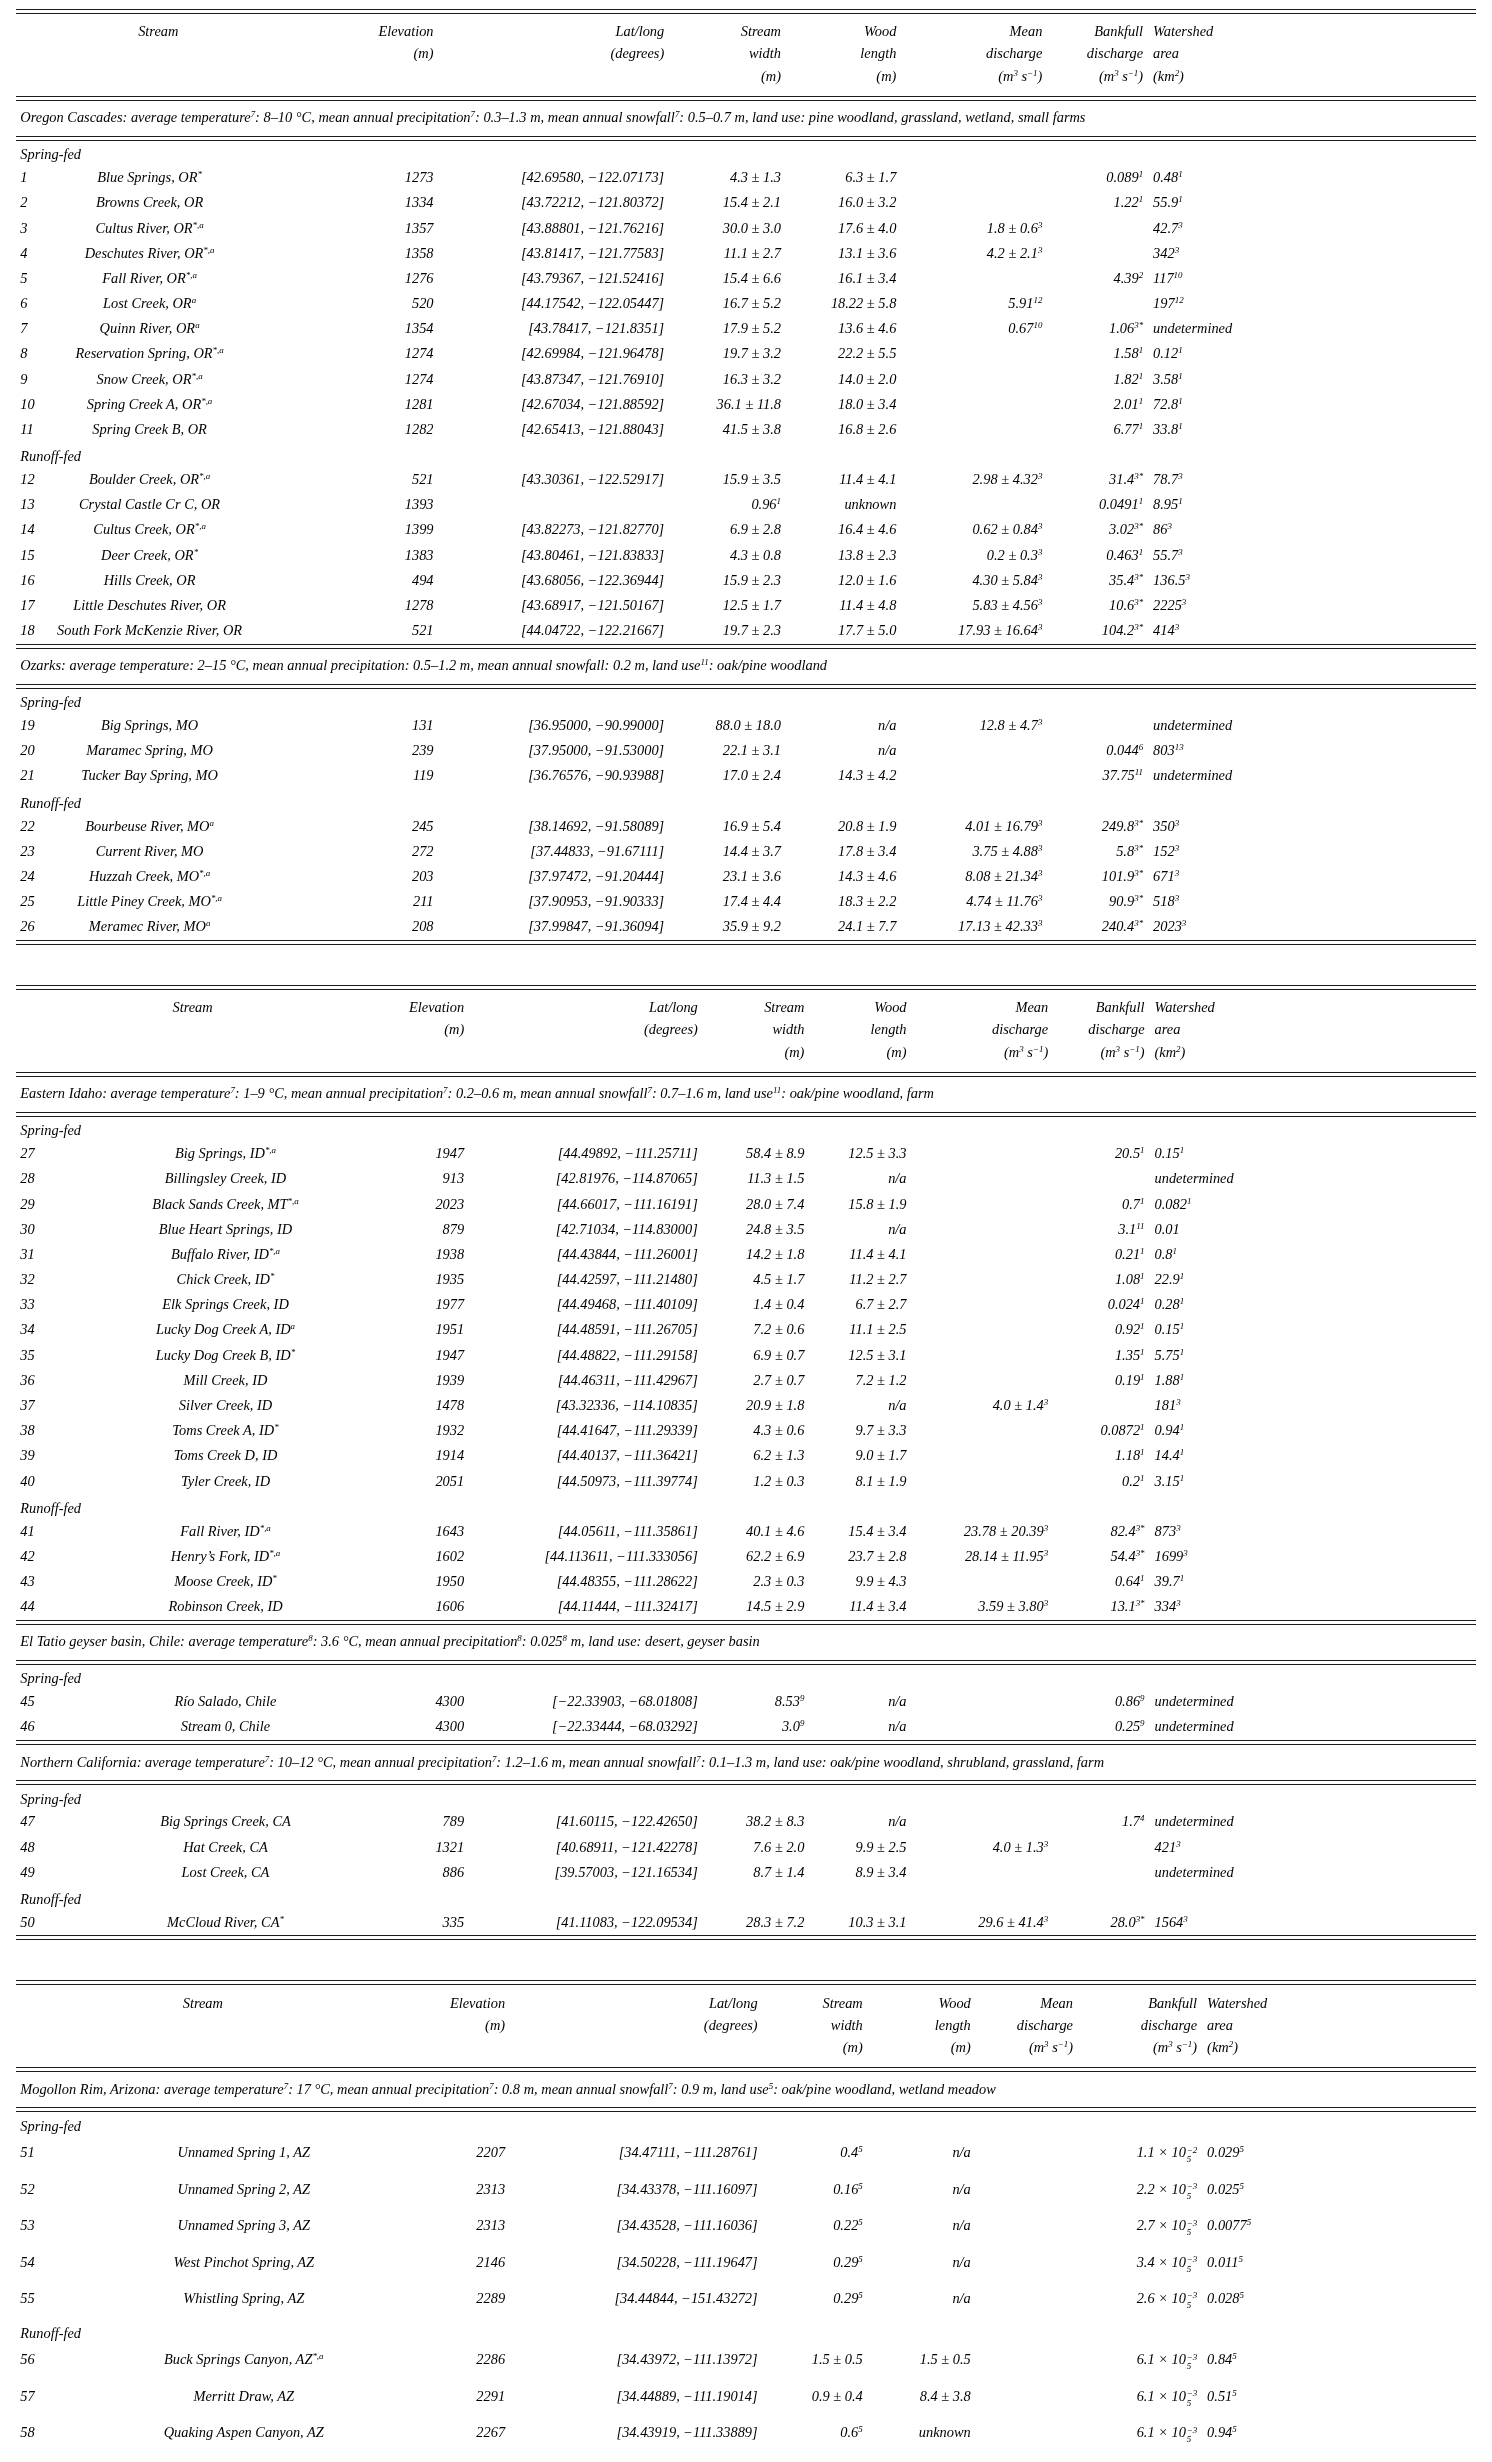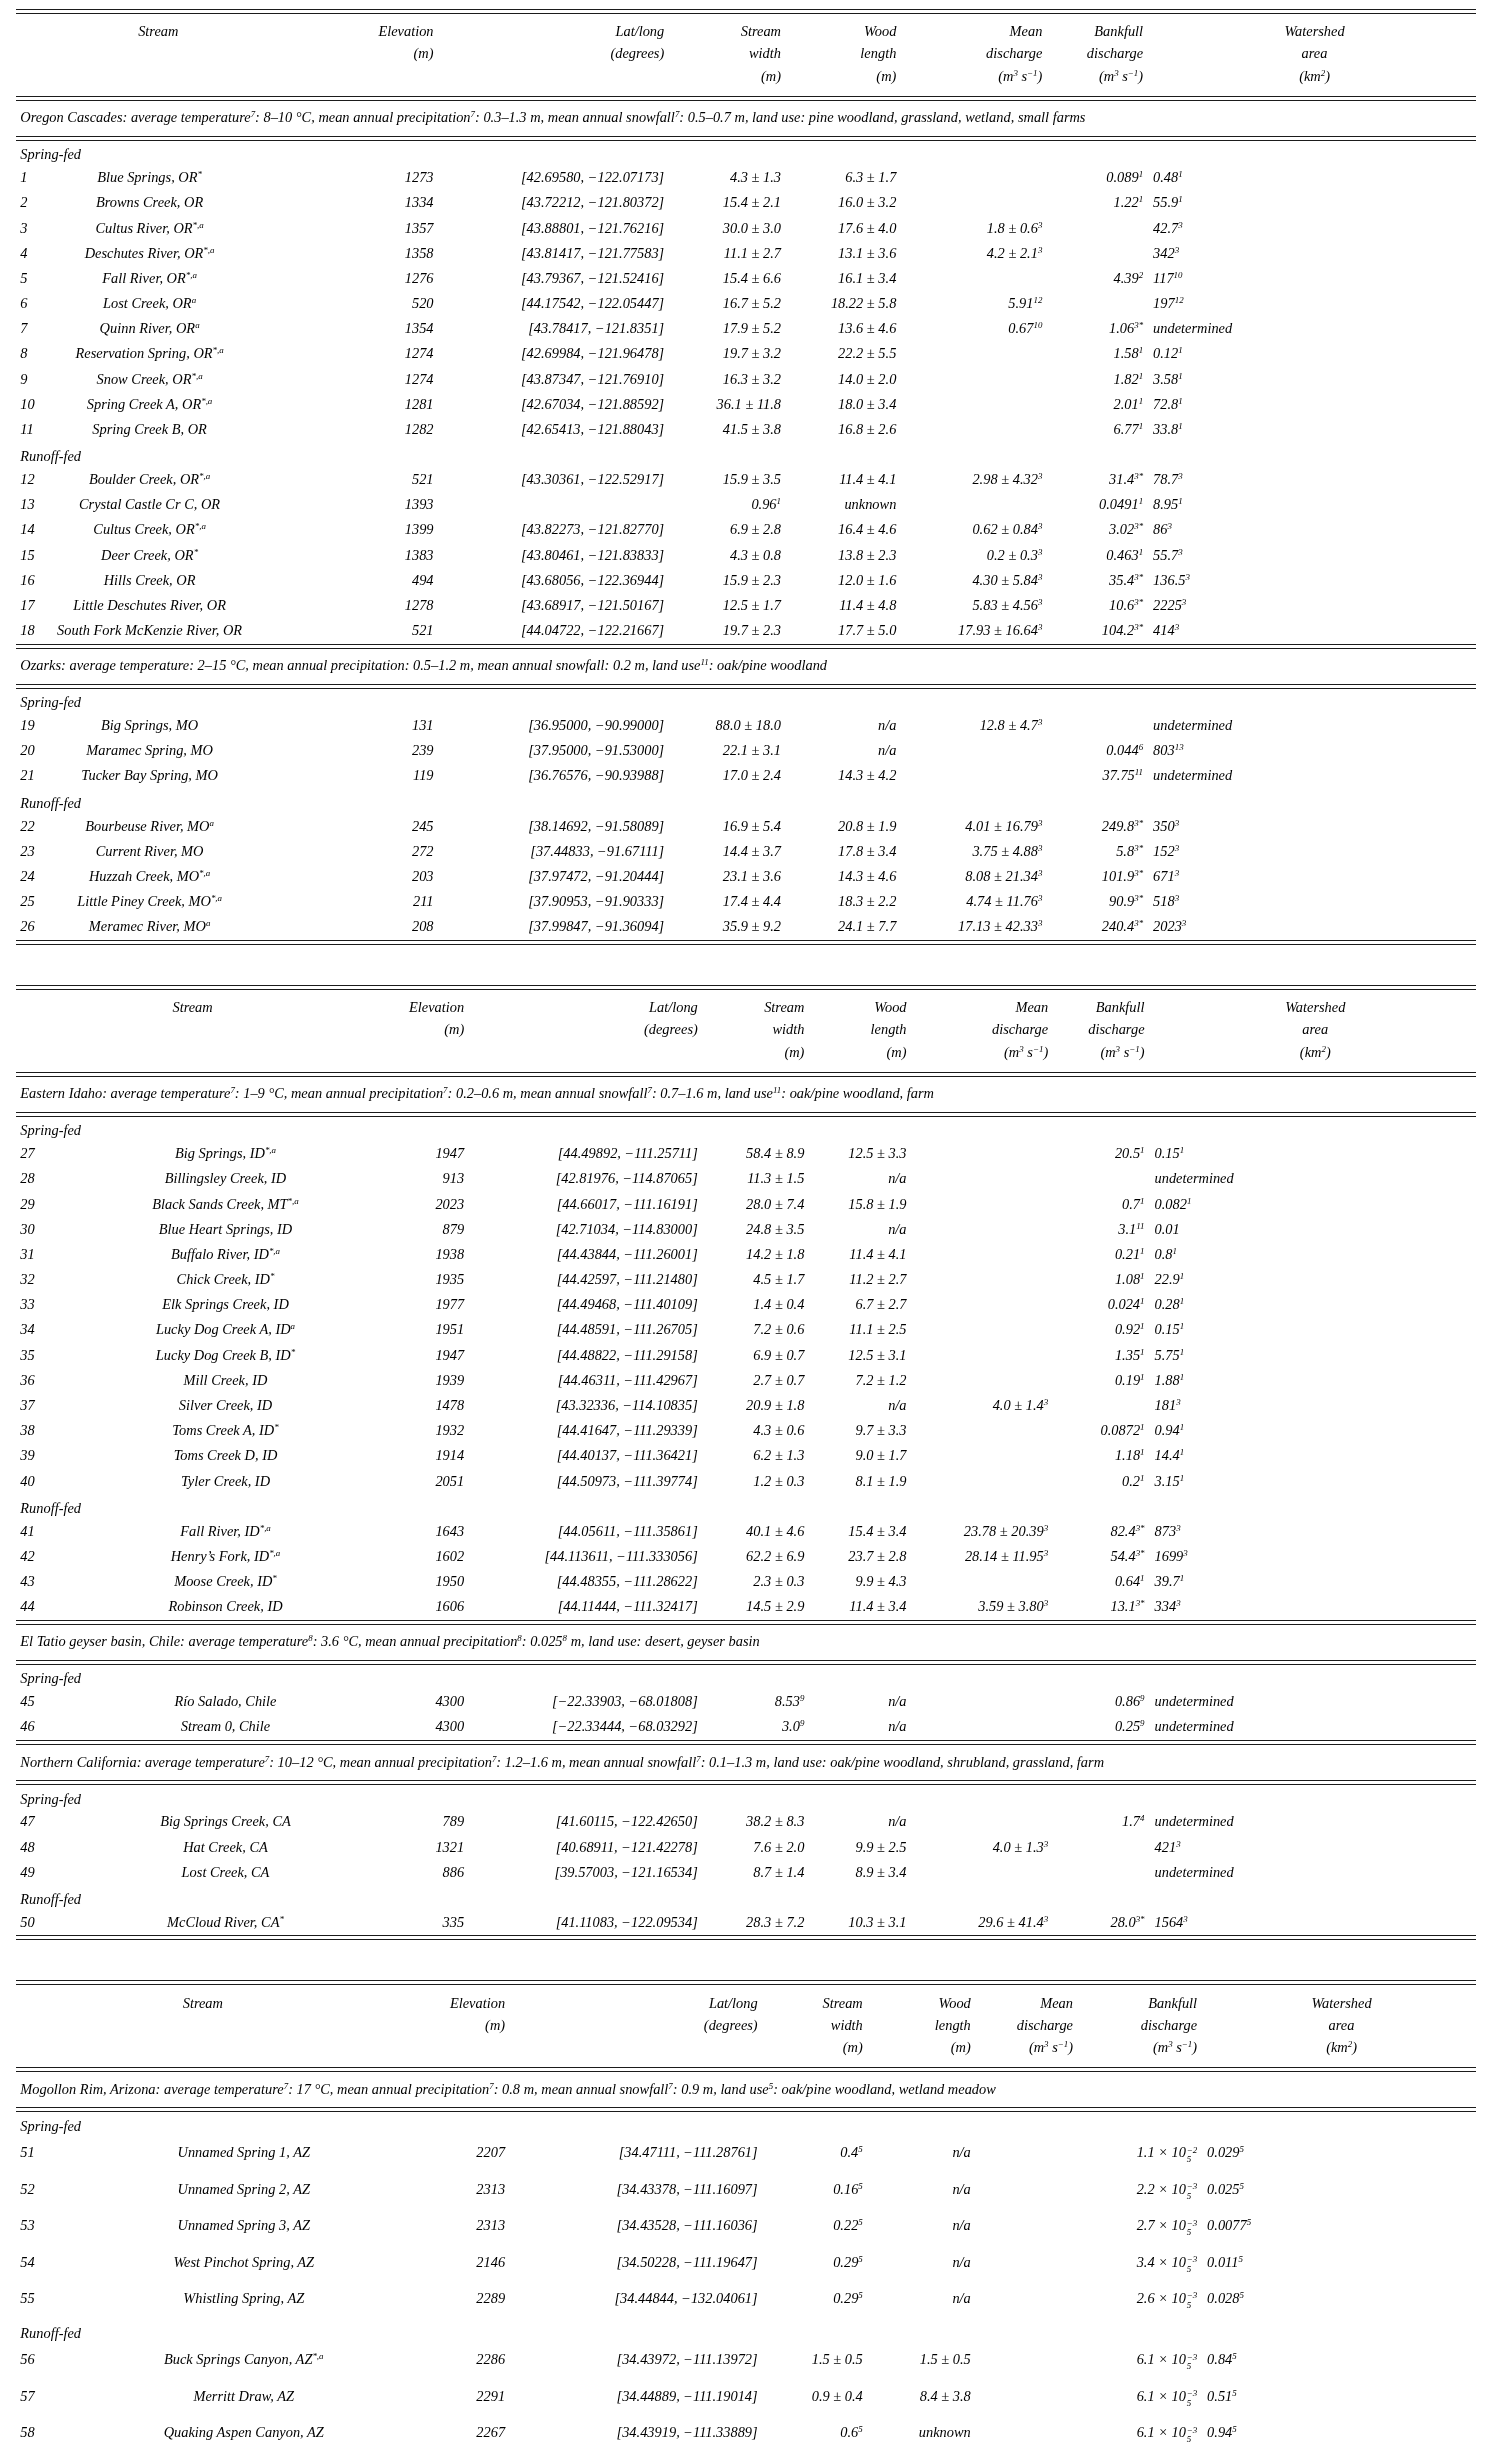--- a/index.html
+++ b/index.html
@@ -31,21 +31,21 @@
   td{vertical-align:baseline;overflow:visible;}
   
   tr.hdr td{
     vertical-align:top;
     padding:6.5px 0 8.7px;
     line-height:1.55;
   }
   .hline{display:block;min-height:1.55em;white-space:nowrap;}
   .h-stream{text-align:center;padding-left:51px !important;}
   .h-right{text-align:right;}
-  .h-left{text-align:center;padding-left:10px !important;}
+  .h-left{text-align:left;padding-left:10px !important;}
   
   tr.rrow td{padding:0;}
   
   tr.region td{
     padding:8.7px 0 9.4px 4.3px;
     text-align:left;
     white-space:nowrap;
     margin-left:24px;
   }
   
@@ -970,21 +970,21 @@
               <td class="c4">0.29<sup>5</sup></td>
               <td class="c5">n/a</td>
               <td class="c6"></td>
               <td class="c7">3.4 × 10<span class="ss"><span class="s1">−3</span><span class="s2">5</span></span></td>
               <td class="c8">0.011<sup>5</sup></td>
             </tr>
             <tr class="drow">
               <td class="c0">55</td>
               <td class="c1">Whistling Spring, AZ</td>
               <td class="c2">2289</td>
-              <td class="c3">[34.44844, −132.04061]</td>
+              <td class="c3">[34.44844, −151.43272]</td>
               <td class="c4">0.29<sup>5</sup></td>
               <td class="c5">n/a</td>
               <td class="c6"></td>
               <td class="c7">2.6 × 10<span class="ss"><span class="s1">−3</span><span class="s2">5</span></span></td>
               <td class="c8">0.028<sup>5</sup></td>
             </tr>
             <tr class="group">
               <td colspan="9">Runoff-fed</td>
             </tr>
             <tr class="drow">

